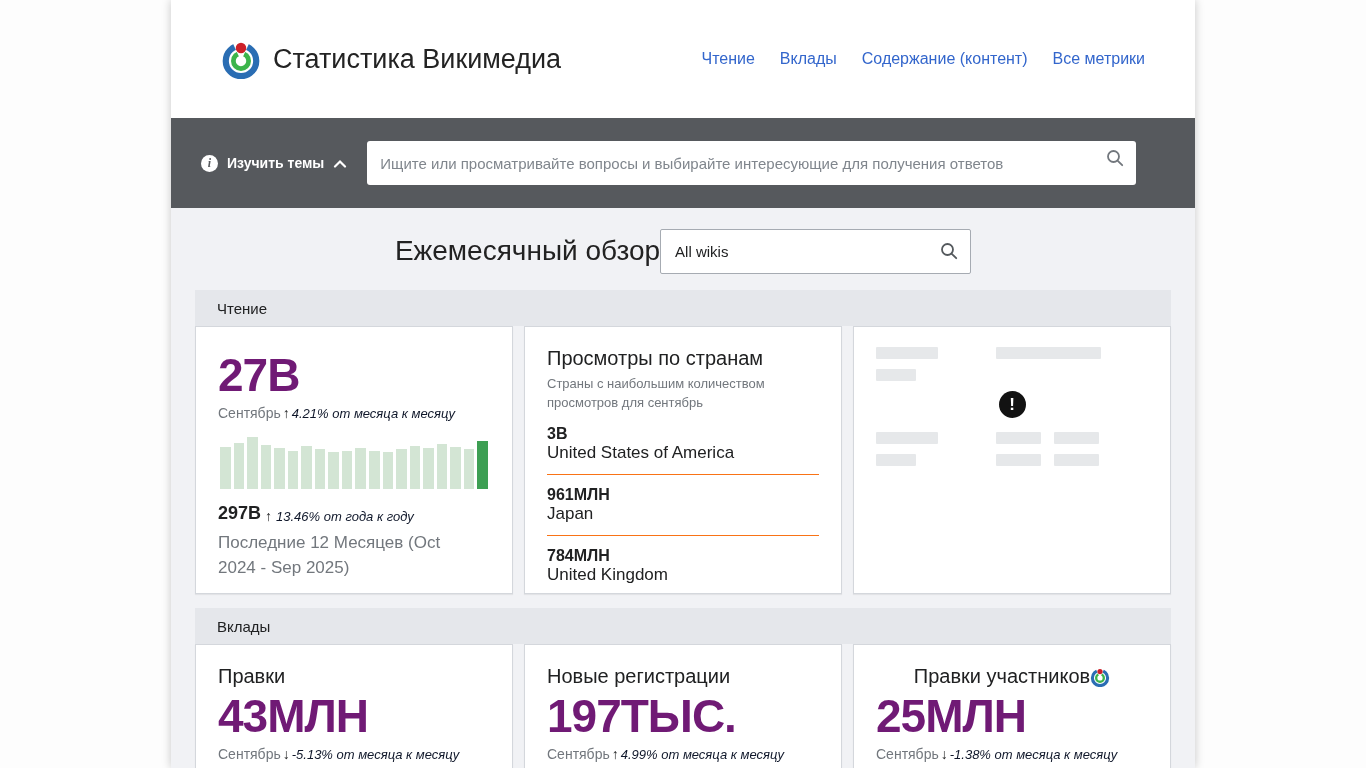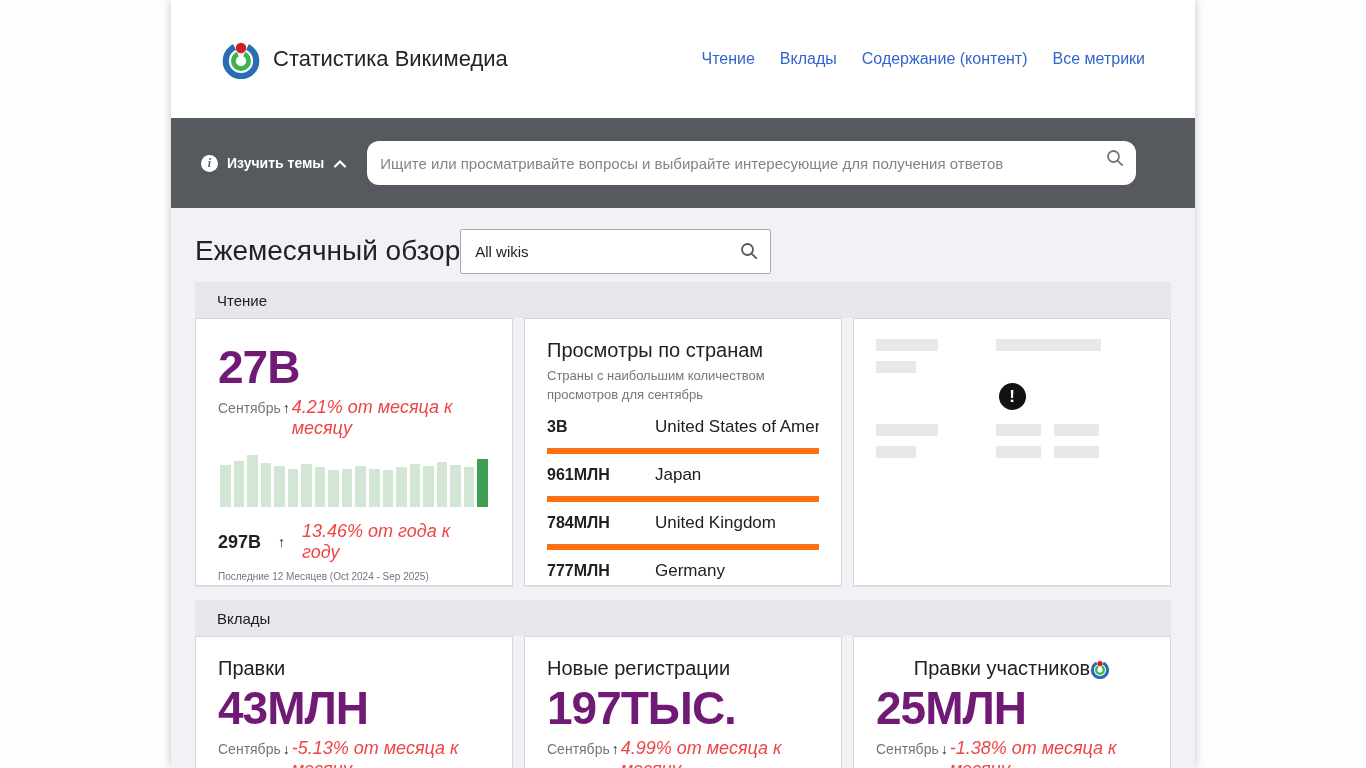--- a/index.html
+++ b/index.html
@@ -7,68 +7,68 @@
     width:1366px;height:768px;overflow:hidden;
     background:#fdfdfd;
     font-family:"Liberation Sans","DejaVu Sans",sans-serif;
     color:#202122;
   }
   .page{width:1024px;margin:0 auto;min-height:768px;background:#fff;box-shadow:0 0 9px rgba(0,0,0,.22);}
 
   
   .site-header{height:118px;display:flex;align-items:center;padding:0 50px;box-sizing:border-box;background:#fff;}
   .brand{display:flex;align-items:center;gap:12px;cursor:pointer;}
-  .site-title{font-size:22px;color:#232323;}
+  .site-title{font-size:27px;color:#232323;}
   .top-nav{margin-left:auto;display:flex;gap:25px;white-space:nowrap;}
   .top-nav a{color:#36c;font-size:16px;text-decoration:none;cursor:pointer;}
 
   
   .topics-bar{height:90px;background:#56595d;display:flex;align-items:center;padding:0 30px;box-sizing:border-box;gap:20px;}
   .topics-toggle{display:flex;align-items:center;gap:9px;background:none;border:none;padding:0;color:#fff;
     font-family:inherit;font-size:14px;font-weight:bold;cursor:pointer;white-space:nowrap;}
   .info-icon{width:17px;height:17px;border-radius:50%;background:#fff;color:#56595d;
     font-size:12px;font-weight:bold;font-style:italic;display:flex;align-items:center;justify-content:center;font-family:"Liberation Serif",serif;}
   .topics-search{flex:1;position:relative;margin-right:29px;}
-  .topics-search input{width:100%;height:44px;border:none;border-radius:12px;padding:0 42px 0 13px;
+  .topics-search input{width:100%;height:44px;border:none;border-radius:3px;padding:0 42px 0 13px;
     box-sizing:border-box;font-size:15px;color:#202122;font-family:inherit;outline:none;}
   .topics-search input::placeholder{color:#80868d;opacity:1;}
   .search-btn{position:absolute;right:6px;top:4px;width:30px;height:28px;border:none;background:transparent;cursor:pointer;padding:0;}
 
   
   .main{background:#f1f2f5;padding:20px 24px 0;box-sizing:border-box;height:560px;overflow:hidden;}
-  .page-head{display:flex;align-items:center;justify-content:flex-start;height:46px;margin-bottom:8px;}
+  .page-head{display:flex;align-items:center;justify-content:center;height:46px;margin-bottom:16px;}
   .page-title{font-size:28px;font-weight:400;color:#222;margin:0;}
   .wiki-select{width:311px;height:45px;background:#fff;border:1px solid #a6abb2;border-radius:2px;
     display:flex;align-items:center;padding:0 12px;box-sizing:border-box;}
   .wiki-select input{border:none;flex:1;font-size:15px;color:#202122;font-family:inherit;outline:none;background:transparent;}
 
   .section-bar{height:36px;background:#e5e7eb;display:flex;align-items:center;padding:0 22px;font-size:15px;color:#202122;}
   .cards{display:grid;grid-template-columns:repeat(3,1fr);gap:11px;margin-bottom:14px;}
   .card{background:#fff;border:1px solid #d4d7dc;box-shadow:0 1px 1px rgba(0,0,0,.06);
     padding:20px 22px;box-sizing:border-box;overflow:hidden;cursor:pointer;}
   .cards.reading .card{height:268px;}
   .cards.contrib .card{height:300px;}
 
   .card h2{font-size:20px;font-weight:400;color:#202122;margin:0;}
   .card-title-row{display:flex;align-items:center;justify-content:center;}
   .big{font-size:46px;font-weight:600;letter-spacing:-1px;line-height:56px;color:#701a75;}
   .period-line{display:flex;gap:2px;align-items:baseline;font-size:14px;margin-top:2px;}
   .muted{color:#72777d;}
   .arrow{font-weight:700;color:#202122;font-size:14px;}
-  .pct{font-style:italic;color:#ef4444;font-size:18px;}
+  .pct{font-style:italic;color:#0f172a;font-size:13px;}
 
   .sparkline{height:52px;display:flex;align-items:flex-end;gap:3px;margin:16px 2px 14px;}
   .sparkline .bar{flex:1;}
 
-  .yoy-line{display:flex;gap:17px;align-items:center;}
+  .yoy-line{display:flex;gap:4px;align-items:flex-end;}
   .yoy-val{font-size:18px;font-weight:700;color:#202122;}
-  .note{font-size:10px;color:#72777d;margin-top:7px;line-height:1.45;width:250px;}
+  .note{font-size:17px;color:#72777d;margin-top:7px;line-height:1.45;width:250px;}
 
   .subtitle{font-size:13px;color:#72777d;margin:5px 0 1px;line-height:1.45;width:232px;}
-  .crow{display:flex;align-items:center;padding:11px 0;border-bottom:6px solid #f97316;}
+  .crow{display:flex;padding:11px 0;border-bottom:1px solid #f97316;flex-direction:column;}
   .cval{width:108px;flex-shrink:0;font-weight:700;font-size:16px;color:#202122;}
   .cname{font-size:17px;color:#202122;white-space:nowrap;overflow:hidden;flex:1;}
 
   .skel-row{display:flex;align-items:center;margin-bottom:10px;}
   .skel{height:12px;background:#e6e8ea;border-radius:1px;display:inline-block;}
   .msg{width:232px;margin:6px auto 14px;text-align:center;}
   .alert-icon{width:27px;height:27px;border-radius:50%;background:#121212;color:#fff;font-weight:700;font-size:17px;
     display:flex;align-items:center;justify-content:center;margin:0 auto 8px;}
   .msg-text{font-size:16px;font-weight:600;color:#202122;line-height:1.25;margin:0;}
 </style>

